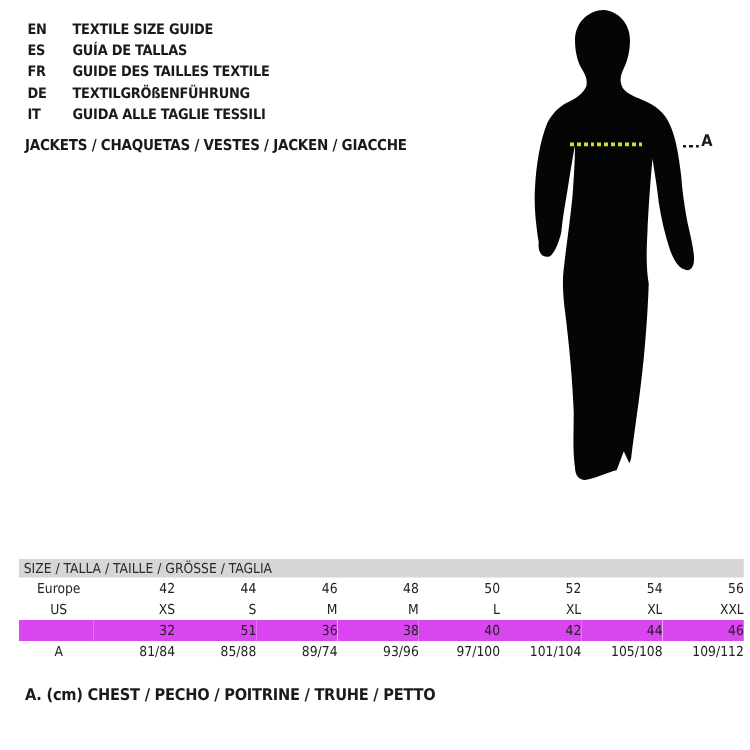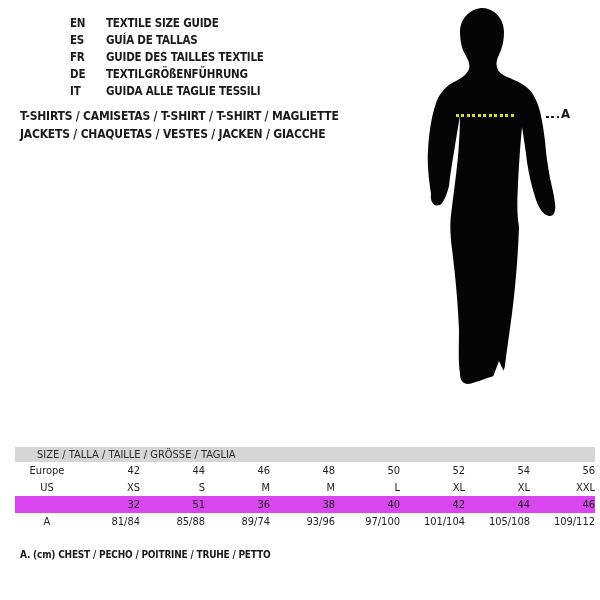--- a/index.html
+++ b/index.html
@@ -5,43 +5,43 @@
   html,body{margin:0;padding:0;background:#fff;}
   .canvas{
     position:relative;width:600px;height:600px;background:#ffffff;overflow:hidden;
     font-family:"DejaVu Sans","Liberation Sans",sans-serif;
     font-stretch:condensed;
     color:#1a1a1a;
     -webkit-font-smoothing:antialiased;
   }
   
   .lang-list{position:absolute;left:22px;top:15px;}
-  .lang-row{display:flex;height:17px;line-height:17px;font-size:11.5px;font-weight:bold;letter-spacing:-0.2px;margin-left:48px;}
+  .lang-row{display:flex;height:17px;line-height:17px;font-size:11.5px;font-weight:bold;letter-spacing:-0.2px;}
   .lang-row .code{width:36px;flex:0 0 36px;}
   
   .cat-lines{position:absolute;left:20px;top:107px;font-size:12px;font-weight:bold;line-height:18px;letter-spacing:-0.2px;}
   
   .figure{position:absolute;left:415px;top:5px;width:150px;height:385px;}
   .figure svg{display:block;width:100%;height:100%;}
   .measure-yellow{position:absolute;left:456px;top:114px;width:60px;height:3px;z-index:3;
     background:repeating-linear-gradient(90deg,#d4de25 0,#d4de25 3px,rgba(0,0,0,0) 3px,rgba(0,0,0,0) 5.5px);}
   .measure-black{position:absolute;left:546px;top:116px;width:13px;height:2px;z-index:3;
     background:repeating-linear-gradient(90deg,#1a1a1a 0,#1a1a1a 3px,rgba(0,0,0,0) 3px,rgba(0,0,0,0) 5.5px);}
   .measure-label{position:absolute;left:561px;top:106px;font-size:13px;font-weight:bold;z-index:3;}
   
   .man-line{position:absolute;left:20px;top:420px;font-size:11.5px;font-weight:bold;letter-spacing:-0.2px;}
   
   .size-table{position:absolute;left:15px;top:447px;width:580px;border-collapse:collapse;table-layout:fixed;
     font-size:11px;color:#222;}
   .size-table td{padding:0;margin:0;text-align:right;height:17px;line-height:17px;font-weight:normal;overflow:hidden;white-space:nowrap;}
   .size-table td.rowlabel{text-align:center;padding-left:4px;}
-  .size-table tr.thead-row td{background:#d6d6d6;text-align:left;height:15px;line-height:15px;padding-left:22px;font-size:11px;color:#2a2a2a;}
+  .size-table tr.thead-row td{background:#d6d6d6;text-align:left;height:15px;line-height:15px;padding-left:4px;font-size:11px;color:#2a2a2a;}
   .size-table tr.alt td{background:#d946ef;}
   
-  .footnote{position:absolute;left:20px;top:549px;font-size:10px;font-weight:bold;letter-spacing:-0.2px;}
+  .footnote{position:absolute;left:20px;top:549px;font-size:13px;font-weight:bold;letter-spacing:-0.2px;}
 </style>
 </head>
 <body>
 
 <div class="canvas">
 
   <div class="lang-list">
     <div class="lang-row">
       <span class="code">EN</span>
       <span class="label">TEXTILE SIZE GUIDE</span>
@@ -58,21 +58,20 @@
       <span class="code">DE</span>
       <span class="label">TEXTILGRÖßENFÜHRUNG</span>
     </div>
     <div class="lang-row">
       <span class="code">IT</span>
       <span class="label">GUIDA ALLE TAGLIE TESSILI</span>
     </div>
   </div>
 
   <div class="cat-lines">
-    <div>T-SHIRTS / CAMISETAS / T-SHIRT / T-SHIRT / MAGLIETTE</div>
     <div>JACKETS / CHAQUETAS / VESTES / JACKEN / GIACCHE</div>
   </div>
 
   <div class="figure">
     <svg viewBox="0 0 150 385" xmlns="http://www.w3.org/2000/svg">
       <path fill="#050505" d="
         M68,3
         C80,4 89,14 89,27
         C89,38 86,46 83,52
         C81,57 81,61 83,65

